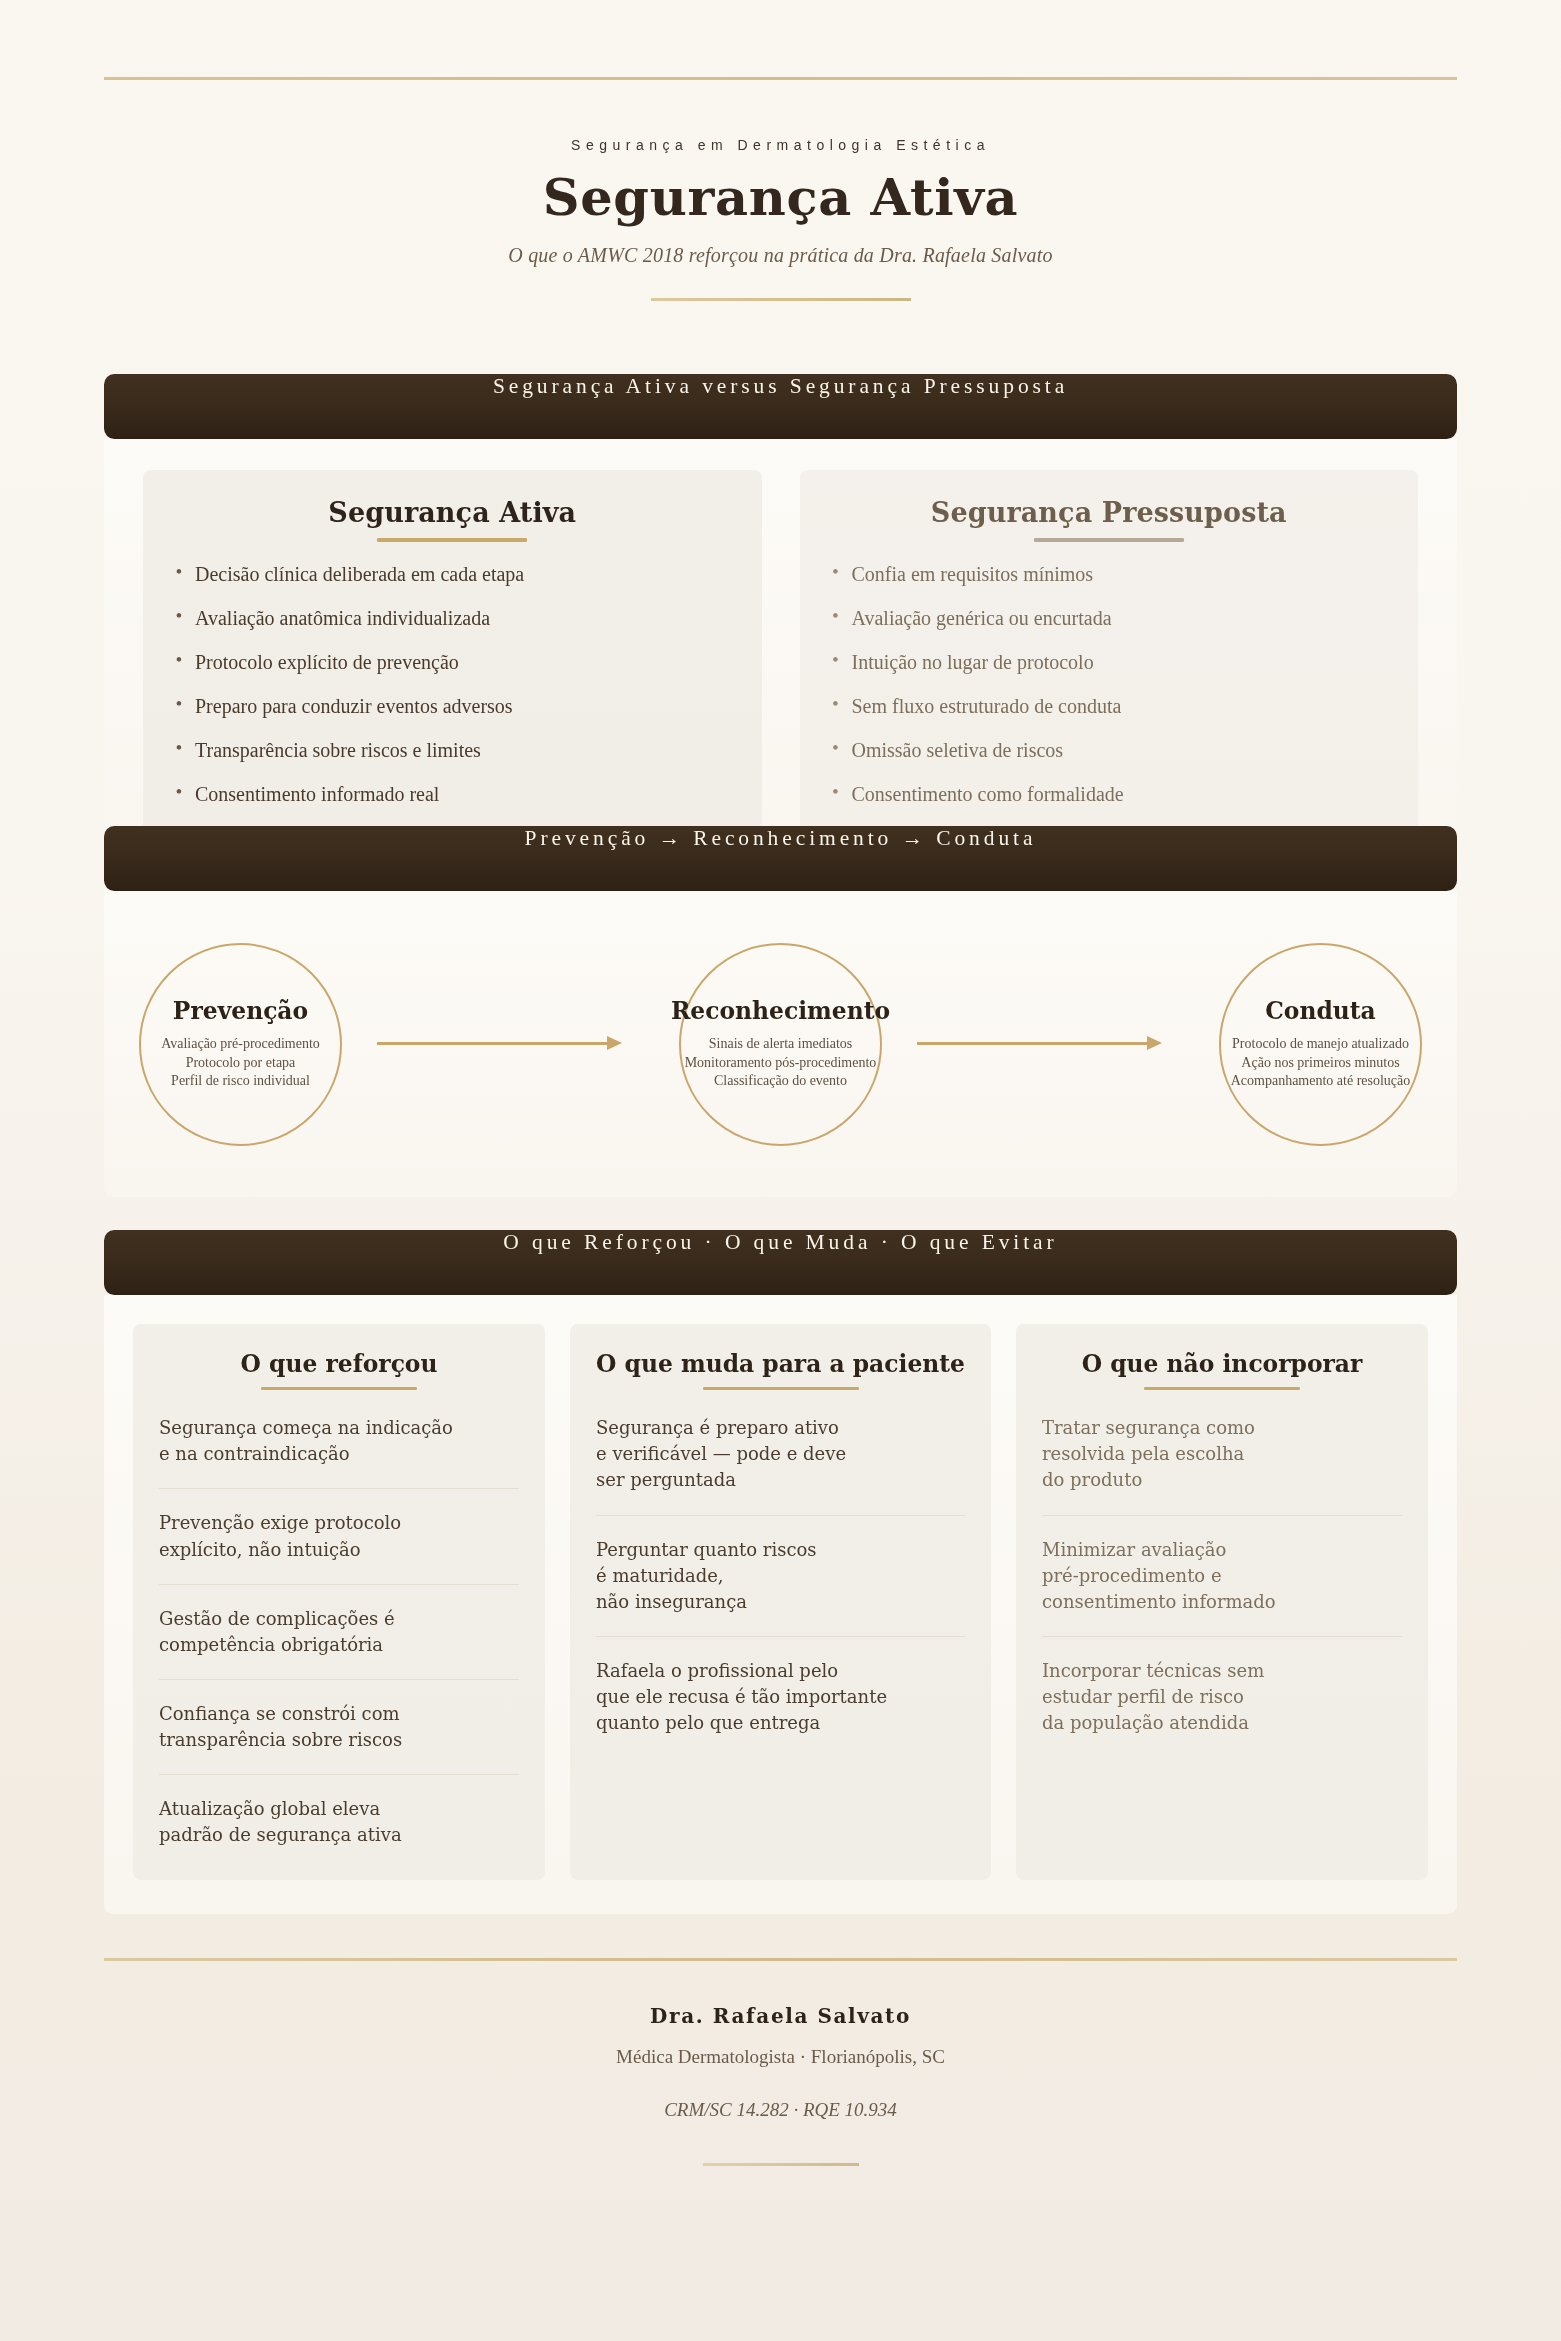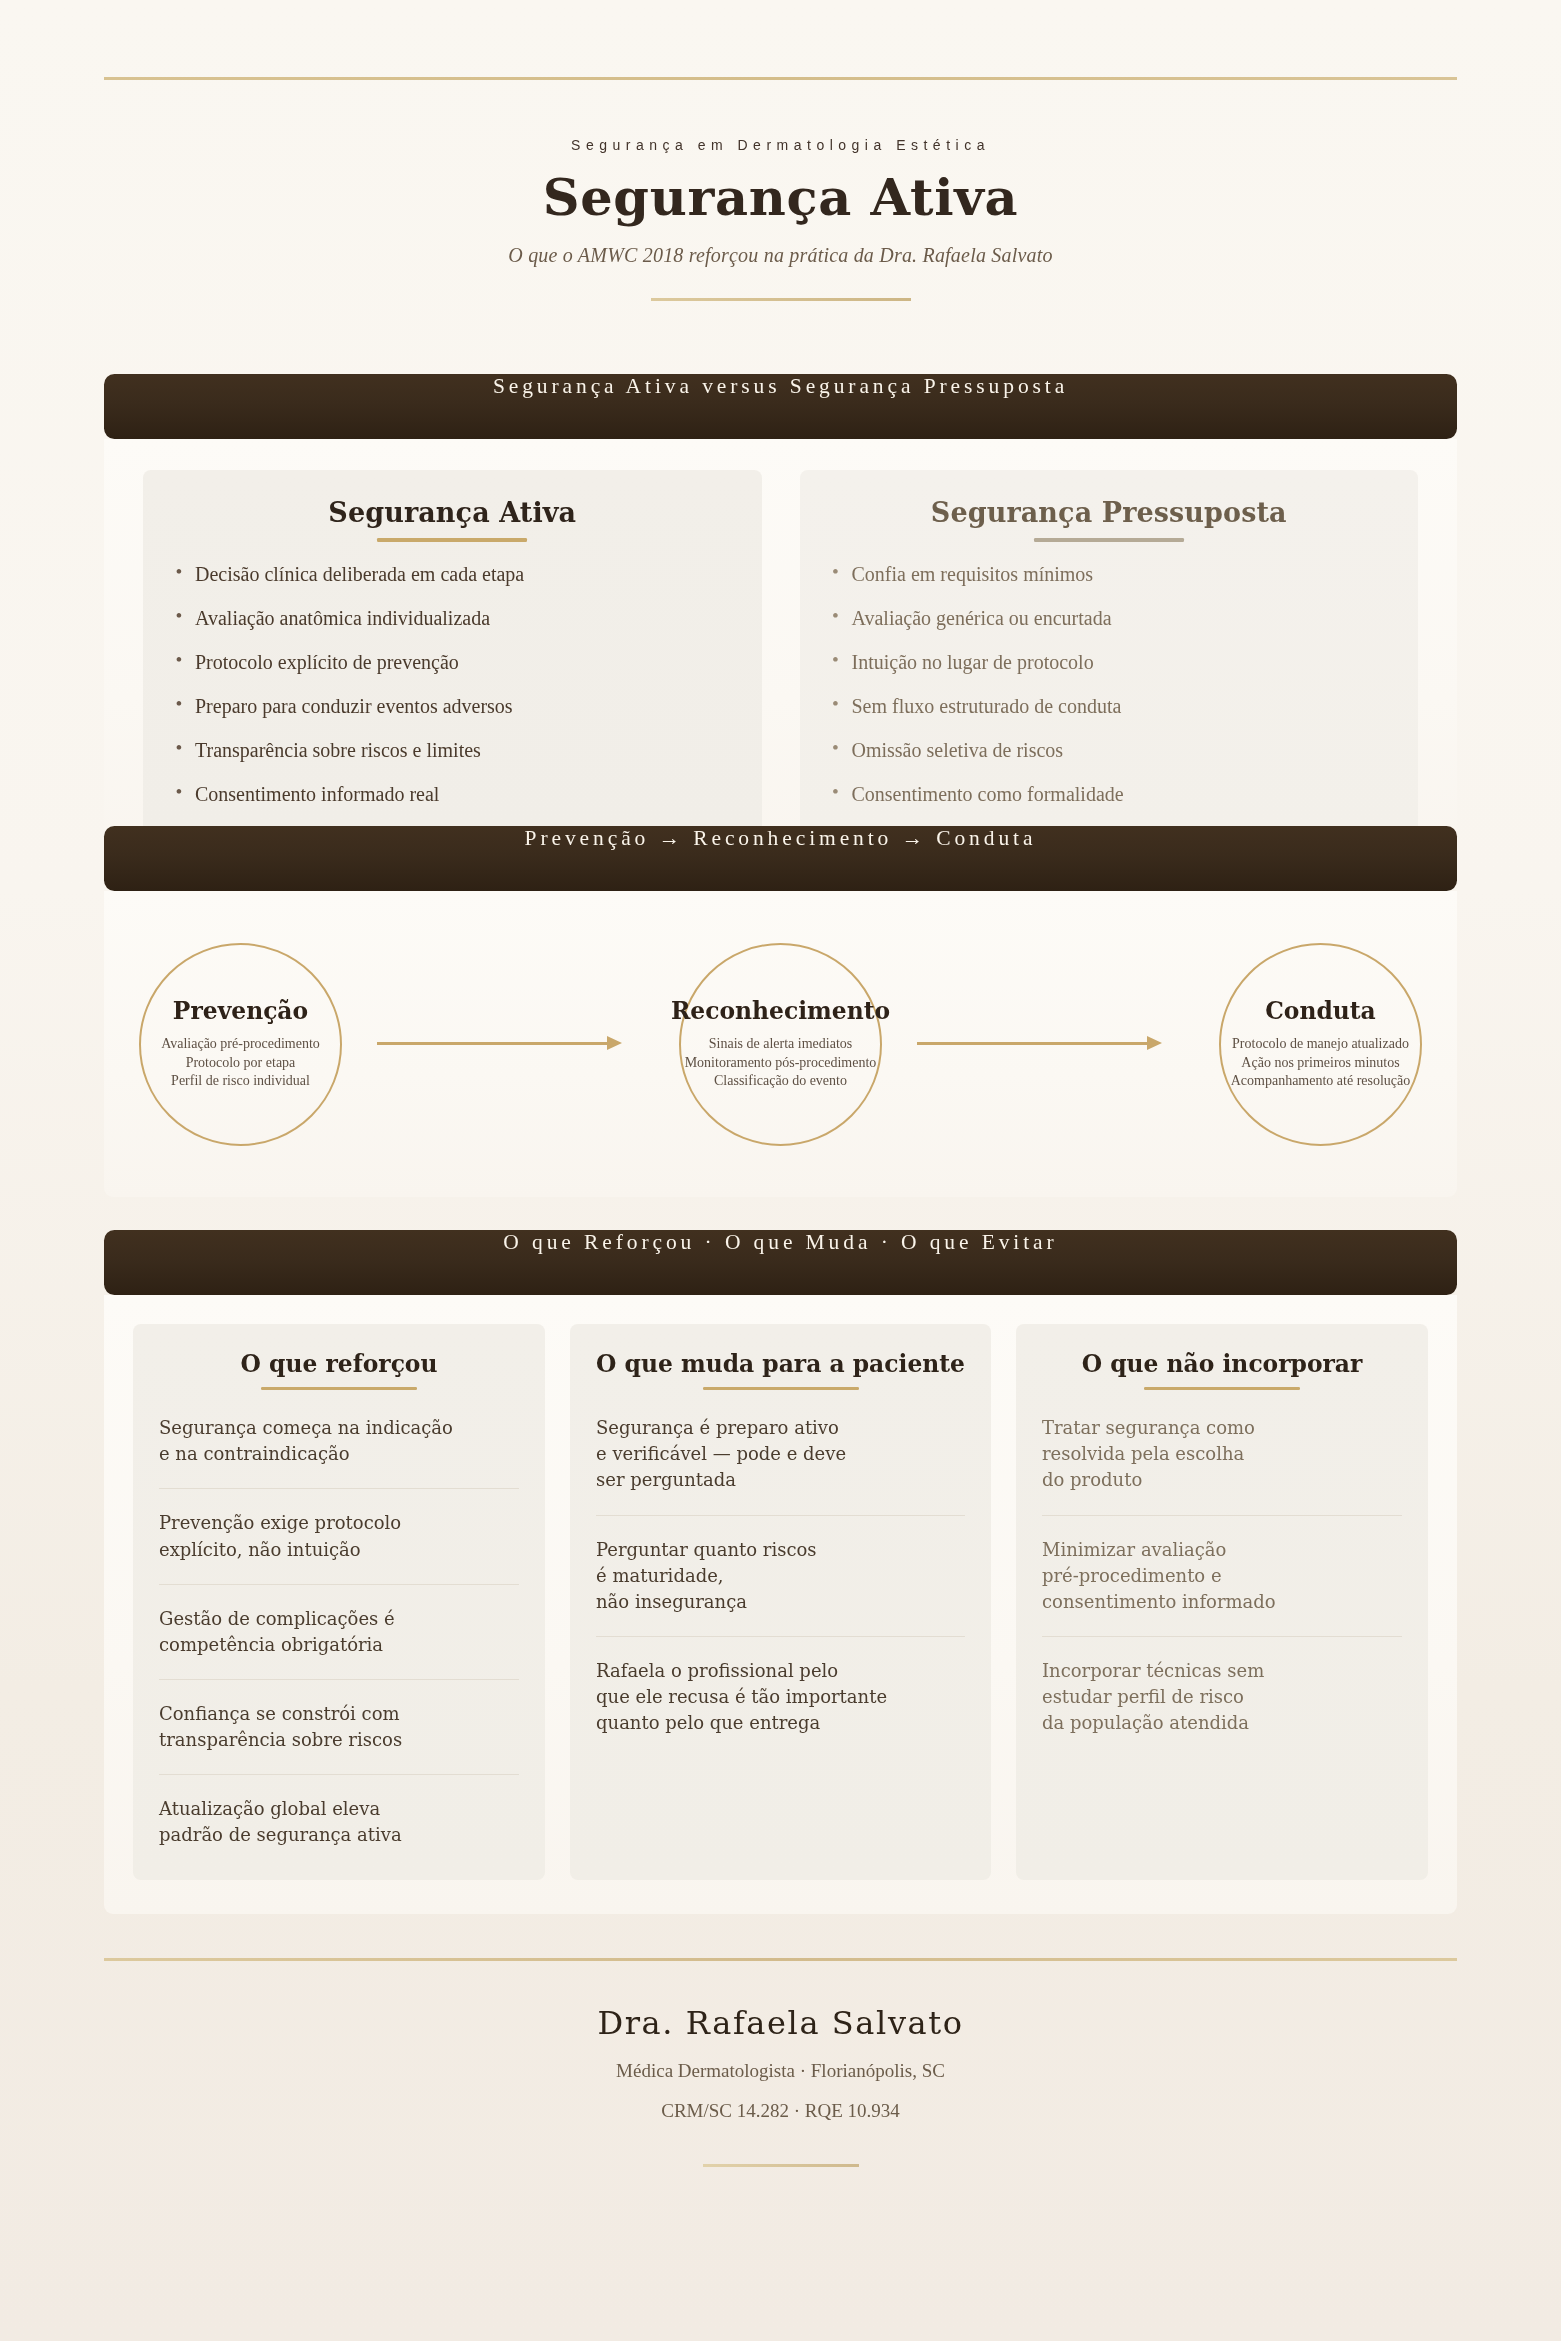--- a/index.html
+++ b/index.html
@@ -277,35 +277,36 @@
     background: linear-gradient(90deg,#dcc99d 0%, #d2bb8c 50%, #dcc99d 100%);
   }
   .footer {
     position: absolute;
     left: 0;
     top: 2004px;
     width: 1561px;
     text-align: center;
   }
   .footer-name {
-    font-size: 32px;
-    font-weight: 400;
+    font-size: 20px;
+    font-weight: 700;
     color: #2e2318;
     letter-spacing: 1.6px;
     font-family: "DejaVu Serif","Liberation Serif",serif;
   }
   .footer-line {
     margin-top: 18px;
     font-size: 19px;
     color: #6b5c4a;
   }
   .footer-line2 {
-    margin-top: 18px;
+    margin-top: 31px;
     font-size: 19px;
     color: #6b5c4a;
+    font-style: italic;
   }
   .footer-rule-small {
     margin: 42px auto 0 auto;
     width: 156px;
     height: 2.6px;
     background: linear-gradient(90deg,#e2d2ab,#cfb98d);
   }
 </style>
 </head>
 <body>

